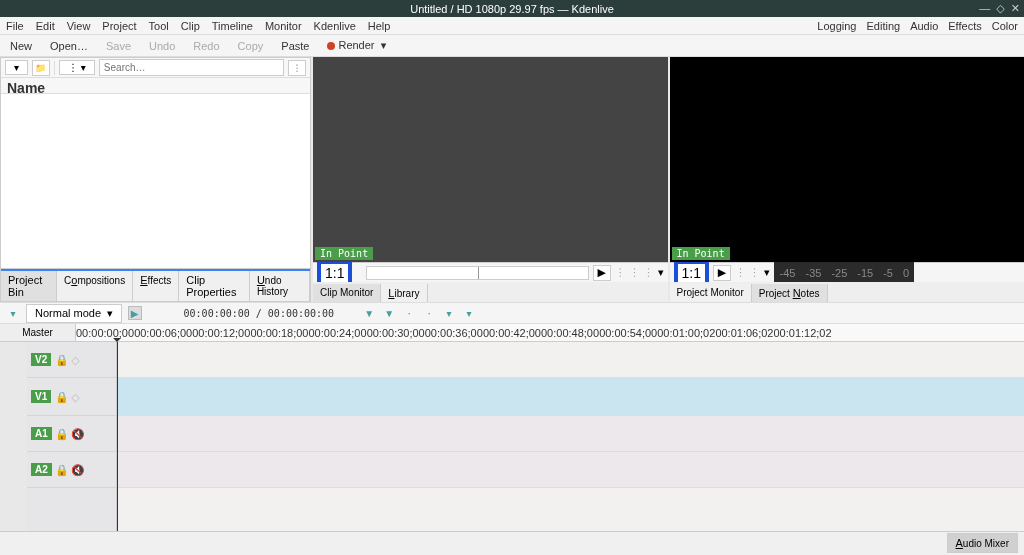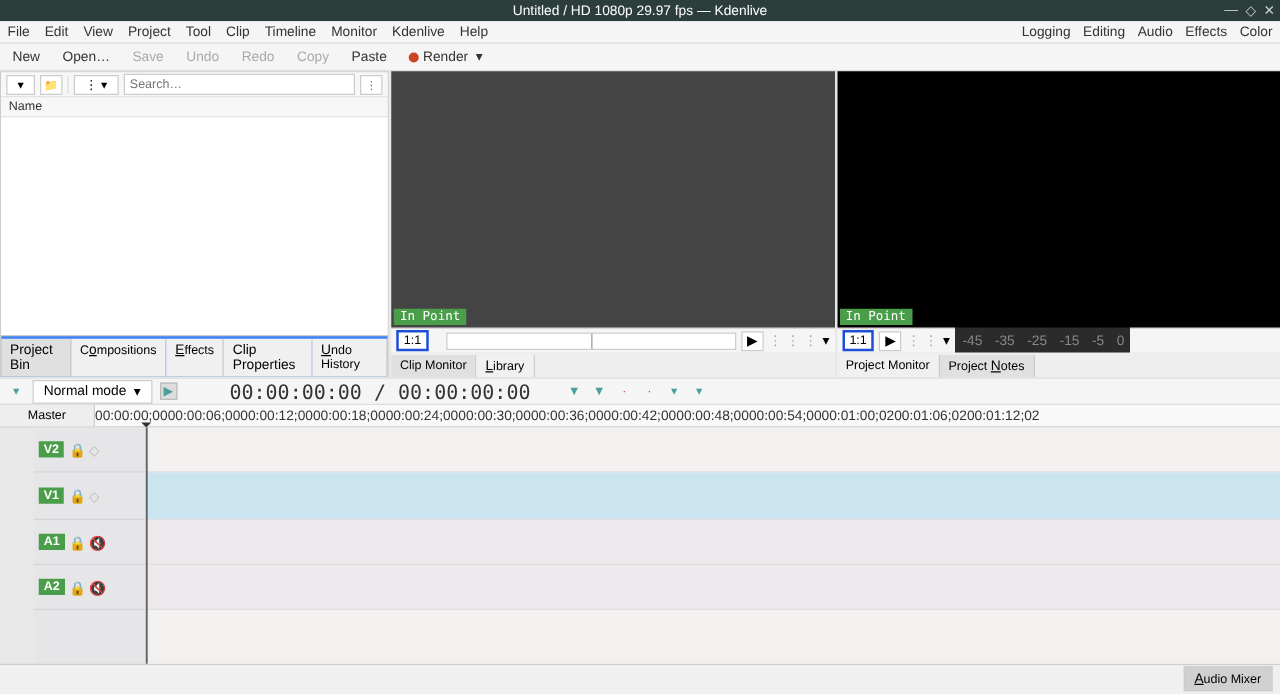--- a/index.html
+++ b/index.html
@@ -14,40 +14,40 @@
 .toolbar .tb { cursor:pointer; color:#333; }
 .toolbar .tb.disabled { color:#aaa; }
 .toolbar .render-dot { display:inline-block; width:8px; height:8px; border-radius:50%; background:#c42; margin-right:3px; vertical-align:middle; }
 .main-row { display:flex; height:245px; }
 .left-panel { width:311px; display:flex; flex-direction:column; background:#fff; border:1px solid #ccc; }
 .panel-toolbar { height:20px; display:flex; align-items:center; padding:2px 4px; gap:4px; background:#f7f7f7; border-bottom:1px solid #ddd; }
 .panel-toolbar .dd { border:1px solid #ccc; background:#fff; padding:1px 8px; font-size:10px; display:flex; align-items:center; gap:4px; }
 .panel-toolbar .sep { width:1px; height:14px; background:#ddd; }
 .panel-toolbar input.search { flex:1; border:1px solid #ccc; padding:2px 4px; font-size:10px; }
 .panel-toolbar .icon-btn { width:18px; height:16px; border:1px solid #ccc; background:#fff; display:flex; align-items:center; justify-content:center; font-size:9px; color:#666; }
-.name-header { height:16px; background:#f7f7f7; border-bottom:1px solid #ddd; padding:2px 6px; font-size:10px; color:#333; }
+.name-header { height:16px; background:#f7f7f7; border-bottom:1px solid #ddd; padding:2px 6px; font-size:14px; color:#333;font-weight:bold; }
 .bin-body { flex:1; background:#fff; }
 .tabs-bottom { display:flex; background:#3b82f6; border-top:1px solid #ccc; }
 .tab { padding:3px 7px; font-size:10px; border-right:1px solid #ccc; cursor:pointer; background:#f0f0f0; margin-top:2px; }
 .tab.active { background:#e0e0e0; }
 .monitor { flex:1; display:flex; flex-direction:column; margin-left:2px; }
 .mon-view { flex:1; background:#444; position:relative; }
 .mon-view.black { background:#000; }
 .in-point { position:absolute; bottom:2px; left:2px; background:#4a9e4a; color:#fff; padding:1px 5px; font-size:10px; font-family:monospace; }
 .mon-ctrls { height:20px; background:#f5f5f5; display:flex; align-items:center; padding:2px 4px; gap:4px; border-top:1px solid #ccc; }
-.mon-ctrls .zoom { border:2px solid #1d4ed8; background:#fff; padding:1px 4px; font-size:10px; }
+.mon-ctrls .zoom { border:4px solid #1d4ed8; background:#fff; padding:1px 4px; font-size:14px; }
 .mon-ctrls .slider { flex:1; height:14px; background:#fff; border:1px solid #ccc; position:relative; }
 .mon-ctrls .slider::after { content:""; position:absolute; left:50%; top:0; width:1px; height:100%; background:#999; }
 .mon-ctrls .play-btn { width:18px; height:16px; border:1px solid #ccc; background:#fff; display:flex; align-items:center; justify-content:center; }
 .mon-tabs { display:flex; background:#eee; }
 .db-meter { width:140px; height:16px; background:#2b2b2b; display:flex; align-items:center; font-size:8px; color:#888; gap:10px; padding:16px 6px; }
 .tl-row { display:flex; flex:1; min-height:0; }
 .tl-toolbar { height:22px; background:#f5f5f5; display:flex; align-items:center; padding:2px 6px; gap:6px; border-bottom:1px solid #ddd; border-top:1px solid #ddd; }
 .tl-toolbar .mode-dd { border:1px solid #ccc; background:#fff; padding:2px 8px; display:flex; align-items:center; gap:6px; }
-.tl-toolbar .tc { font-family:monospace; font-size:16px; color:#333; }
+.tl-toolbar .tc { font-family:monospace; font-size:10px; color:#333; }
 .tl-toolbar .icon-sm { width:14px; height:14px; display:flex; align-items:center; justify-content:center; font-size:10px; color:#4a9e9e; }
 .tl-toolbar .icon-red { color:#b44; }
 .timeline-area { flex:1; display:flex; flex-direction:column; }
 .ruler { height:18px; background:#f9f9f9; border-bottom:1px solid #ccc; display:flex; }
 .ruler .master { width:76px; display:flex; align-items:center; justify-content:center; font-size:10px; border-right:1px solid #ccc; background:#eee; }
 .ruler .ticks { flex:1; display:flex; align-items:center; overflow:hidden; position:relative; font-family:monospace; font-size:10px; color:#333; }
 .ruler .ticks span { flex:0 0 58px; }
 .tracks { flex:1; display:flex; }
 .track-heads { width:90px; background:#e6e6e8; border-right:1px solid #ccc;margin-left:27px; }
 .track-head { height:36px; border-bottom:1px solid #d5d5d8; display:flex; align-items:center; padding:4px; gap:4px; }

